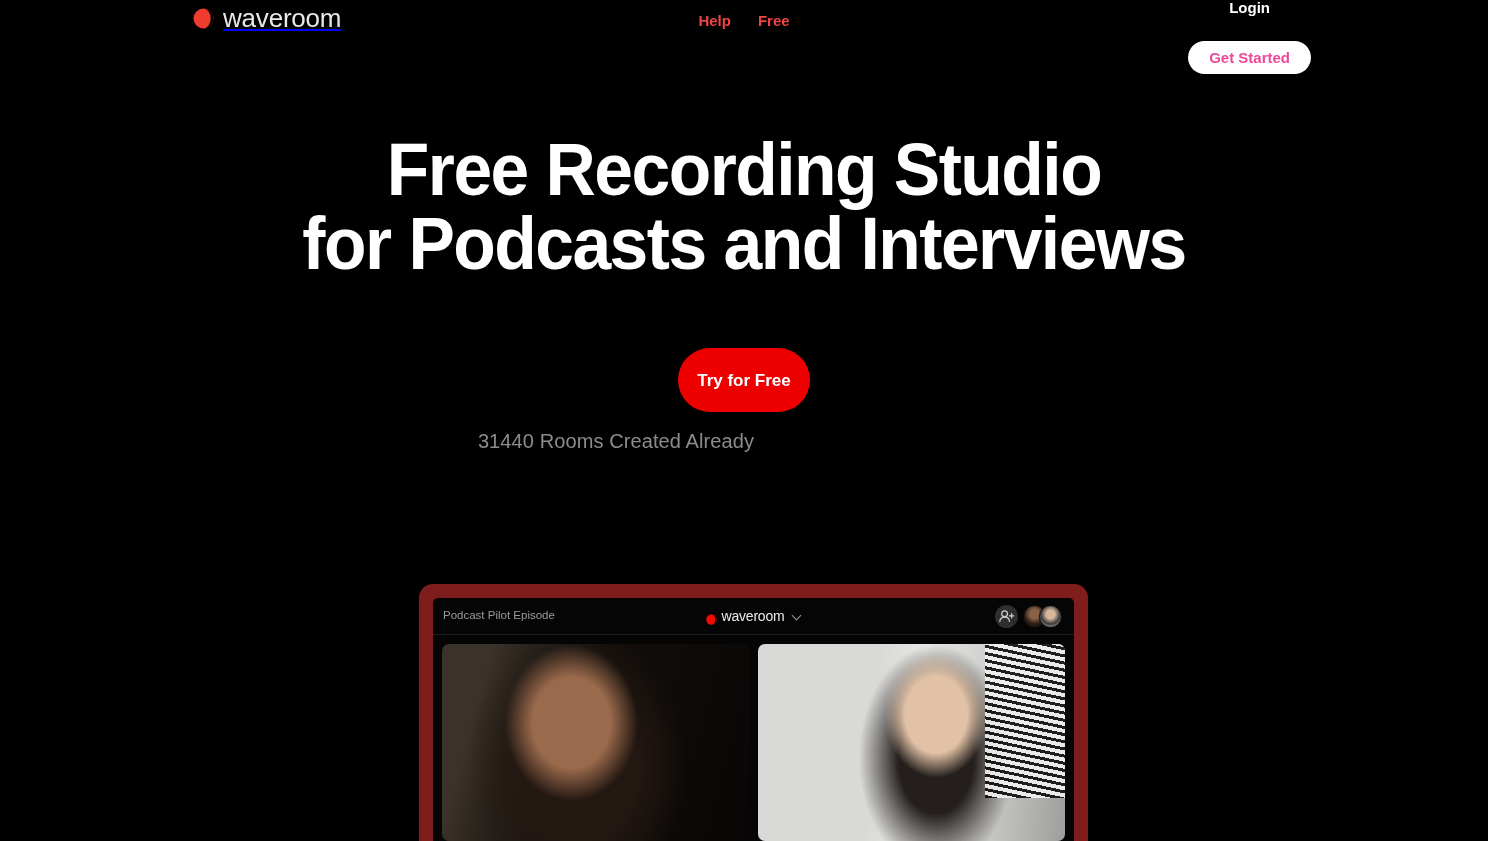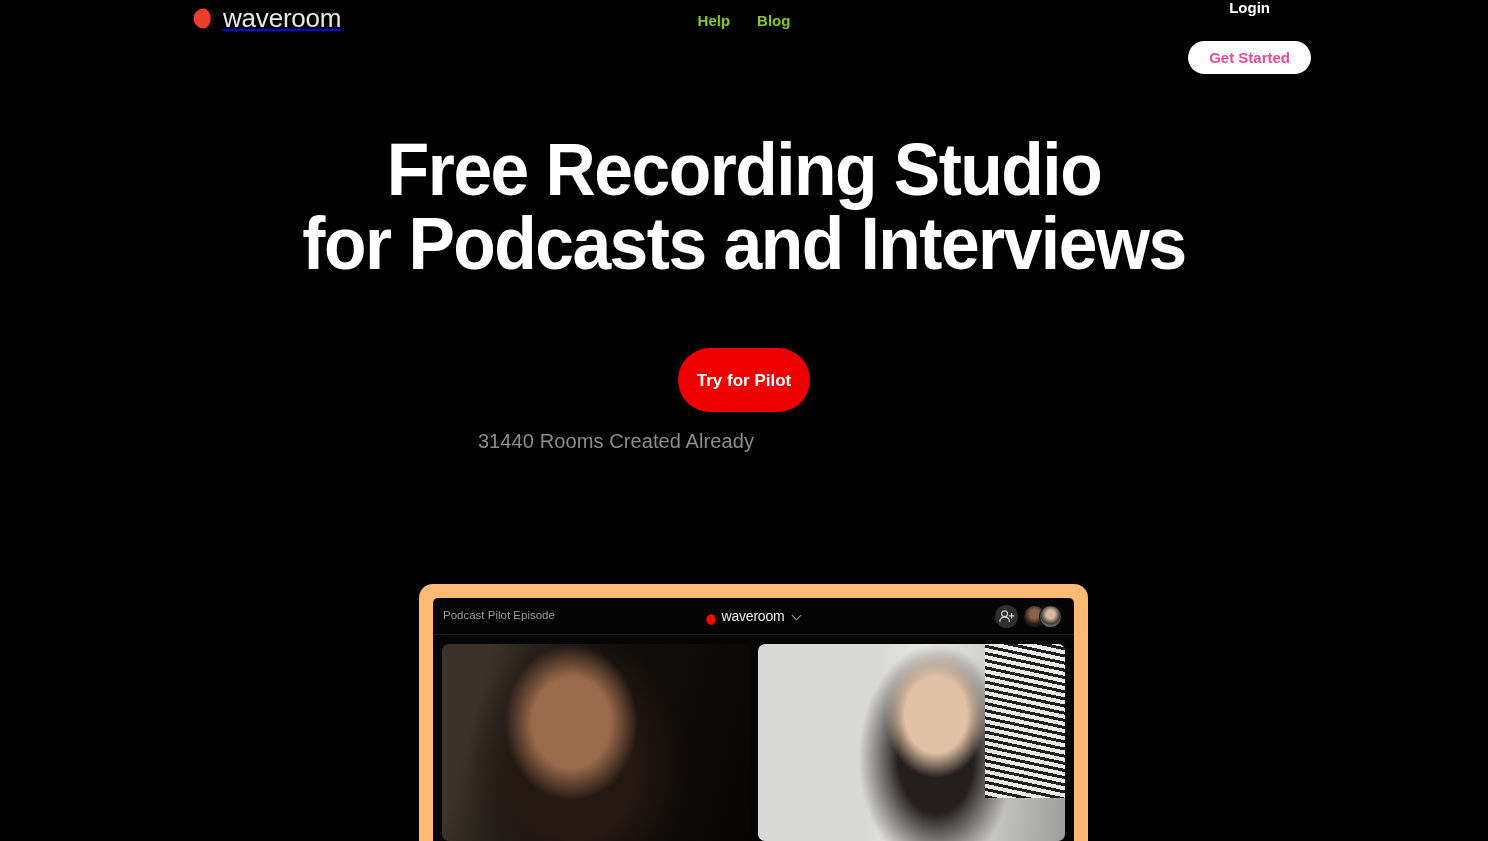--- a/index.html
+++ b/index.html
@@ -21,21 +21,21 @@
   .brand-mark { width:21px; height:21px; position:relative; display:block; }
   .brand-name {
     font-size:26px; font-weight:500; color:#e8e8e8;
     letter-spacing:-0.2px; line-height:1;
   }
   .nav-center {
     position:absolute; left:0; top:0; width:1488px; height:40px;
     display:flex; align-items:center; justify-content:center; gap:27px;
   }
   .nav-link {
-    font-size:15px; font-weight:700; color:#84cc16;
+    font-size:15px; font-weight:700; color:#ef4444;
     text-decoration:none; line-height:1; cursor:pointer;
   }
   .nav-right {
     position:absolute; right:177px; top:0; height:40px;
     display:flex; align-items:center; gap:26px;flex-direction:column;
   }
   .login-link {
     font-size:15px; font-weight:700; color:#ffffff;
     text-decoration:none; line-height:1; cursor:pointer;
   }
@@ -69,21 +69,21 @@
   .rooms-count {
     position:absolute; top:430px; left:0; width:1232px;
     font-size:20px; font-weight:400; color:#8c8c8c;
     letter-spacing:0.1px;
   }
 
   
   .mockup {
     position:absolute; left:419px; top:584px;
     width:669px; height:257px;
-    background:#fdba74;
+    background:#7f1d1d;
     border-radius:14px 14px 0 0;
     padding:14px 14px 12px 14px;
     overflow:hidden;
   }
   .screen {
     width:641px; height:243px;
     background:#050505;
     border-radius:5px 5px 0 0;
     overflow:hidden; position:relative;
   }
@@ -175,36 +175,36 @@
         <svg width="21" height="21" viewBox="0 0 21 21" aria-hidden="true">
           <circle cx="10.5" cy="10.5" r="10" fill="#f03c2e"></circle>
           <path d="M10.5 0.5 A10 10 0 0 1 10.5 20.5 A7.2 10 0 0 0 10.5 0.5 Z" fill="#000"></path>
         </svg>
       </span>
       <span class="brand-name">waveroom</span>
     </a>
 
     <div class="nav-center">
       <a class="nav-link" href="#">Help</a>
-      <a class="nav-link" href="#">Blog</a>
+      <a class="nav-link" href="#">Free</a>
     </div>
 
     <div class="nav-right">
       <a class="login-link" href="#">Login</a>
       <button class="cta-pill">Get Started</button>
     </div>
   </div>
 
   <div class="hero">
     <h1 class="headline">
       <span class="l1">Free Recording Studio</span>
       <span class="l2">for Podcasts and Interviews</span>
     </h1>
 
-    <button class="try-btn">Try for Pilot</button>
+    <button class="try-btn">Try for Free</button>
 
     <div class="rooms-count">31440 Rooms Created Already</div>
   </div>
 
   <div class="mockup">
     <div class="screen">
 
       <div class="appbar">
         <span class="appbar-title">Podcast Pilot Episode</span>
 

